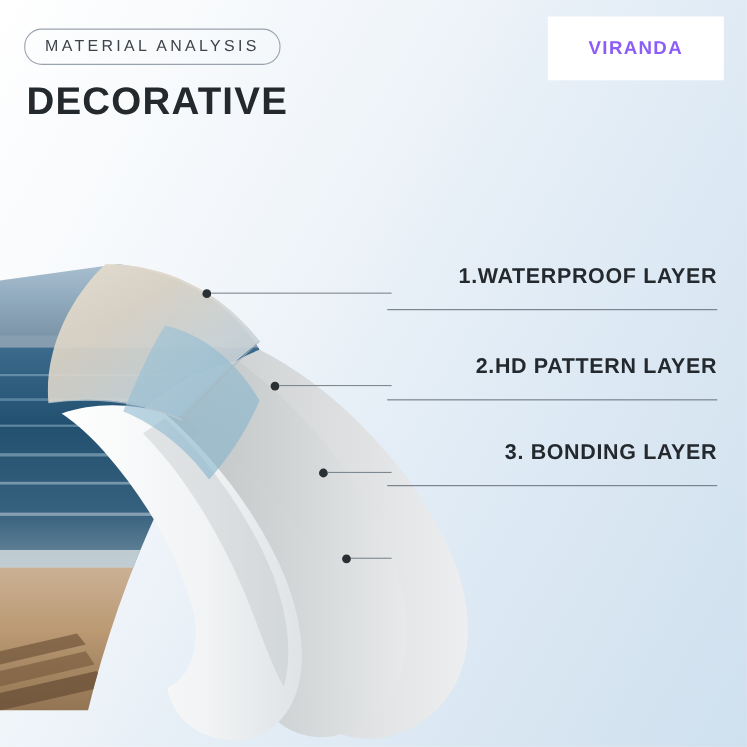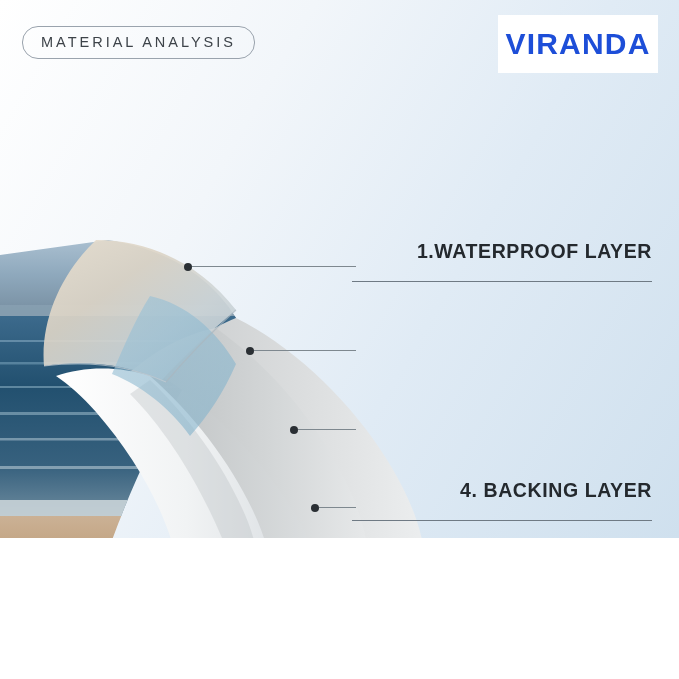--- a/index.html
+++ b/index.html
@@ -8,21 +8,21 @@
   }
   body {
     width: 679px;
     height: 679px;
     font-family: "Liberation Sans", sans-serif;
     overflow: hidden;
   }
   .poster {
     position: relative;
     width: 679px;
-    height: 538px;
+    height: 679px;
     background: linear-gradient(120deg, #ffffff 0%, #f2f6fa 32%, #e0ebf5 62%, #cfe0ee 100%);
     overflow: hidden;
     text-decoration: underline;
   }
   
   .eyebrow {
     position: absolute;
     left: 22px;
     top: 26px;
     border: 1.5px solid #9aa3ad;
@@ -53,24 +53,24 @@
     right: 21px;
     top: 15px;
     width: 160px;
     height: 58px;
     background: #ffffff;
     display: flex;
     align-items: center;
     justify-content: center;
   }
   .brand-text {
-    font-size: 30px;
+    font-size: 17px;
     font-weight: bold;
     letter-spacing: 1.2px;
-    color: #1d4ed8;
+    color: #8b5cf6;
   }
   
   .art {
     position: absolute;
     left: 0;
     top: 200px;
     width: 470px;
     height: 479px;
   }
   .art svg {
@@ -109,20 +109,21 @@
   }
 </style>
 </head>
 <body>
 
 <div class="poster">
 
   <div class="eyebrow">MATERIAL ANALYSIS</div>
 
   <div class="title-block">
+    <div class="title-line">DECORATIVE</div>
   </div>
 
   <div class="brand-box">
     <span class="brand-text">VIRANDA</span>
   </div>
 
   <div class="art">
     <svg width="470" height="479" viewBox="0 0 470 479" xmlns="http://www.w3.org/2000/svg">
       <defs>
         <linearGradient id="skyGrad" x1="0" y1="0" x2="0" y2="1">
@@ -218,15 +219,16 @@
   <div class="dot" style="left:246px; top:347px;"></div>
   <div class="leader" style="left:254px; top:350px; width:102px;"></div>
 
   <div class="dot" style="left:290px; top:426px;"></div>
   <div class="leader" style="left:298px; top:429px; width:58px;"></div>
 
   <div class="dot" style="left:311px; top:504px;"></div>
   <div class="leader" style="left:319px; top:507px; width:37px;"></div>
 
   <div class="callout c1">1.WATERPROOF LAYER</div>
-  <div class="callout c4">4. BACKING LAYER</div>
+  <div class="callout c2">2.HD PATTERN LAYER</div>
+  <div class="callout c3">3. BONDING LAYER</div>
 
 </div>
 
 </body></html>

